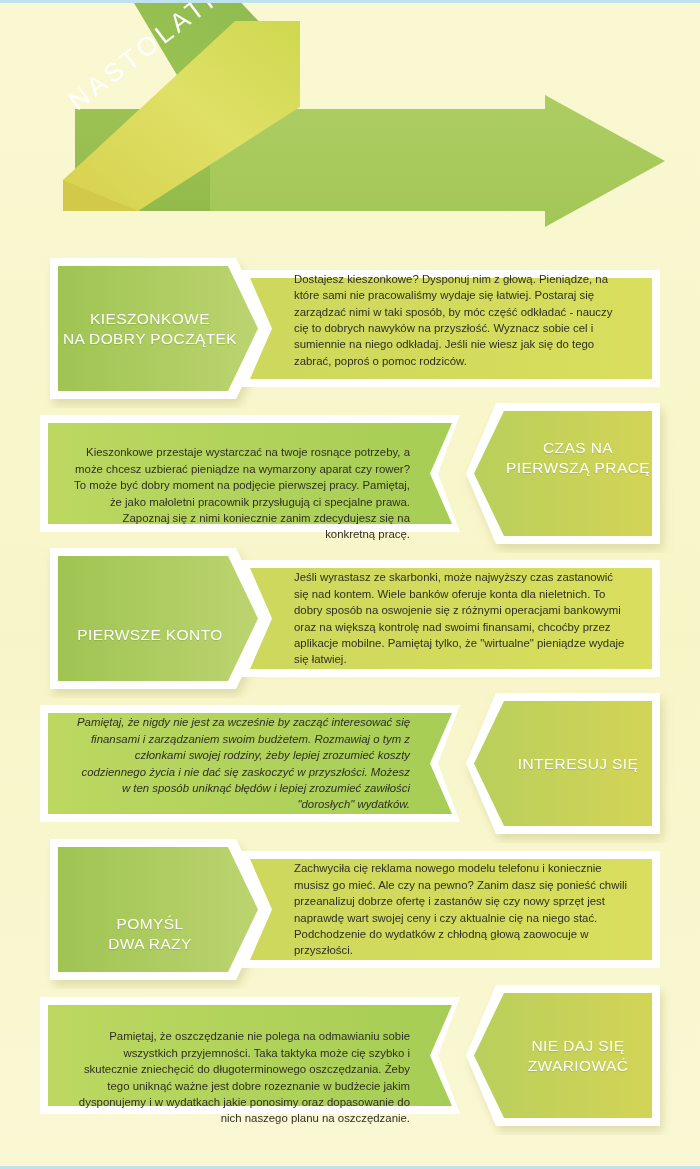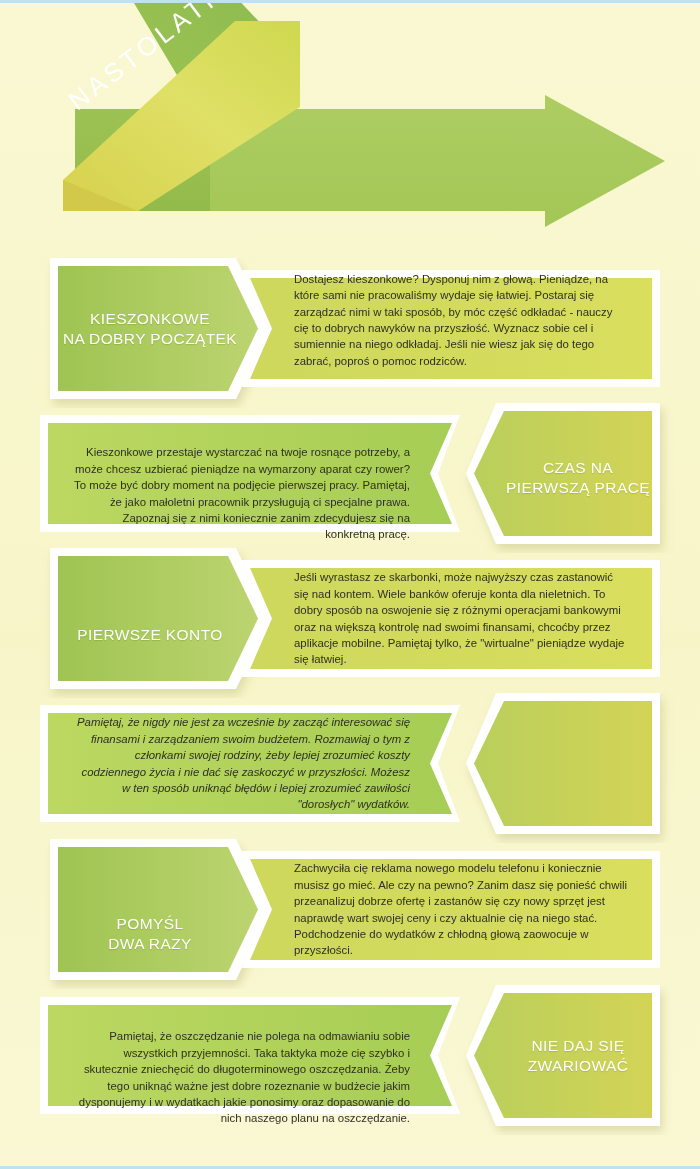--- a/index.html
+++ b/index.html
@@ -164,21 +164,21 @@
               <stop offset="100%" stop-color="#a6cd55"></stop>
             </linearGradient>
             <filter id="sh1" x="-10%" y="-10%" width="130%" height="160%">
               <feDropShadow dx="3" dy="6" stdDeviation="5" flood-color="#c9c78a" flood-opacity="0.55"></feDropShadow>
             </filter>
           </defs>
           <polygon points="466,70.5 496,0 660,0 660,141 496,141" fill="#ffffff" filter="url(#sh1)"></polygon>
           <polygon points="460,12 438,70.5 460,129 40,129 40,12" fill="#ffffff"></polygon>
           <polygon points="452,20 430,70.5 452,121 48,121 48,20" fill="url(#pgR1)"></polygon>
           <polygon points="474,70.5 504,8 652,8 652,133 504,133" fill="url(#lgR1)"></polygon>
-        </svg><div class="label-text" style="left: 504px; top: 24px; width: 148px; height: 102px;">
+        </svg><div class="label-text" style="left: 504px; top: 4px; width: 148px; height: 102px;">
           <span>CZAS NA<br>PIERWSZĄ PRACĘ</span>
         </div><div class="panel-text" style="left: 58px; top: 20px; width: 368px; height: 101px;">
           <p style="text-align: right; margin-top: 40px;">Kieszonkowe przestaje wystarczać na twoje rosnące potrzeby, a może chcesz uzbierać pieniądze na wymarzony aparat czy rower? To może być dobry moment na podjęcie pierwszej pracy. Pamiętaj, że jako małoletni pracownik przysługują ci specjalne prawa. Zapoznaj się z nimi koniecznie zanim zdecydujesz się na konkretną pracę.</p>
         </div></div>
       <div class="block" style="top: 545px;"><svg width="700" height="150" viewBox="0 0 700 150">
           <defs>
             <linearGradient id="lgL2" x1="0" y1="0" x2="1" y2="0">
               <stop offset="0%" stop-color="#9fc452"></stop>
               <stop offset="100%" stop-color="#bcd470"></stop>
             </linearGradient>
@@ -226,21 +226,23 @@
               <stop offset="100%" stop-color="#a6cd55"></stop>
             </linearGradient>
             <filter id="sh3" x="-10%" y="-10%" width="130%" height="160%">
               <feDropShadow dx="3" dy="6" stdDeviation="5" flood-color="#c9c78a" flood-opacity="0.55"></feDropShadow>
             </filter>
           </defs>
           <polygon points="466,70.5 496,0 660,0 660,141 496,141" fill="#ffffff" filter="url(#sh3)"></polygon>
           <polygon points="460,12 438,70.5 460,129 40,129 40,12" fill="#ffffff"></polygon>
           <polygon points="452,20 430,70.5 452,121 48,121 48,20" fill="url(#pgR3)"></polygon>
           <polygon points="474,70.5 504,8 652,8 652,133 504,133" fill="url(#lgR3)"></polygon>
-        </svg><div class="panel-text" style="left: 58px; top: 20px; width: 368px; height: 101px;">
+        </svg><div class="label-text" style="left: 504px; top: 8px; width: 148px; height: 125px;">
+          <span>INTERESUJ SIĘ</span>
+        </div><div class="panel-text" style="left: 58px; top: 20px; width: 368px; height: 101px;">
           <p style="text-align: right; font-style: italic;">Pamiętaj, że nigdy nie jest za wcześnie by zacząć interesować się finansami i zarządzaniem swoim budżetem. Rozmawiaj o tym z członkami swojej rodziny, żeby lepiej zrozumieć koszty codziennego życia i nie dać się zaskoczyć w przyszłości. Możesz w ten sposób uniknąć błędów i lepiej zrozumieć zawiłości "dorosłych" wydatków.</p>
         </div></div>
       <div class="block" style="top: 836px;"><svg width="700" height="150" viewBox="0 0 700 150">
           <defs>
             <linearGradient id="lgL4" x1="0" y1="0" x2="1" y2="0">
               <stop offset="0%" stop-color="#9fc452"></stop>
               <stop offset="100%" stop-color="#bcd470"></stop>
             </linearGradient>
             <linearGradient id="lgR4" x1="0" y1="0" x2="1" y2="0">
               <stop offset="0%" stop-color="#b9cf5c"></stop>

